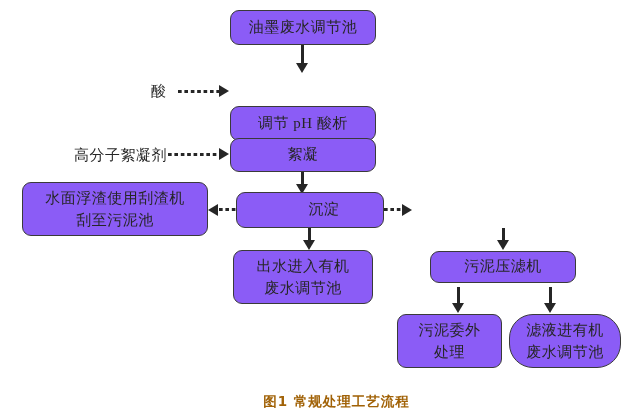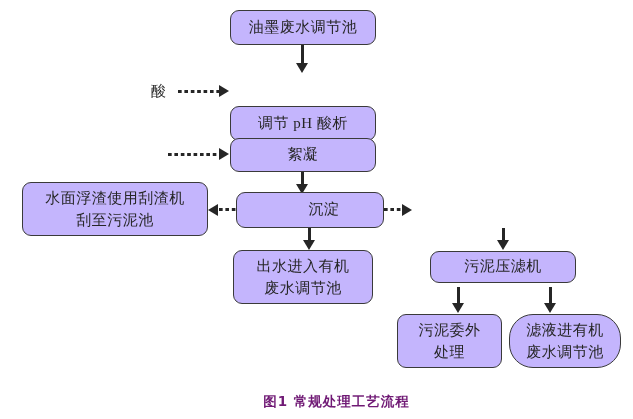--- a/index.html
+++ b/index.html
@@ -18,21 +18,21 @@
     height: 419px;
     background: #ffffff;
     overflow: hidden;
   }
   
   .node {
     position: absolute;
     box-sizing: border-box;
     border: 1.4px solid #3a3a3a;
     border-radius: 9px;
-    background: #c4b5fd;
+    background: #8b5cf6;
     display: flex;
     align-items: center;
     justify-content: center;
     text-align: center;
     font-size: 15px;
     line-height: 1.45;
     color: #262626;
     letter-spacing: 0.5px;
     white-space: pre-line;
     z-index: 3;
@@ -99,21 +99,21 @@
   #caption {
     position: absolute;
     left: 0;
     right: 0;
     bottom: 8px;
     text-align: center;
     font-family: "DejaVu Sans", "Liberation Sans", sans-serif;
     font-size: 13.5px;
     font-weight: bold;
     letter-spacing: 1px;
-    color: #701a75;
+    color: #a16207;
     padding-left: 40px;
   }
 </style>
 </head>
 <body>
 
 <div id="page">
 
   <div class="node" style="left:230px; top:10px; width:146px; height:35px;">油墨废水调节池</div>
 
@@ -124,20 +124,21 @@
 
   <div class="reagent-label" style="left:151px; top:82px;">酸</div>
   <div class="dot-line" style="left:178px; top:90px; width:42px;"></div>
   <div class="arrow-right" style="left:219px; top:85px;"></div>
 
   <div class="v-line" style="left:301px; top:109px; height:21px;"></div>
   <div class="arrow-down" style="left:295.5px; top:127px;"></div>
 
   <div class="node" style="left:230px; top:138px; width:146px; height:34px;">絮凝</div>
 
+  <div class="reagent-label" style="left:74px; top:146px;">高分子絮凝剂</div>
   <div class="dot-line" style="left:168px; top:153px; width:52px;"></div>
   <div class="arrow-right" style="left:219px; top:148px;"></div>
 
   <div class="v-line" style="left:301px; top:172px; height:18px;"></div>
   <div class="arrow-down" style="left:295.5px; top:184px;"></div>
 
   <div class="node" style="left:236px; top:192px; width:148px; height:36px;padding-left:28px;">沉淀</div>
 
   <div class="node two-line" style="left:22px; top:182px; width:186px; height:54px;">水面浮渣使用刮渣机
 刮至污泥池</div>

